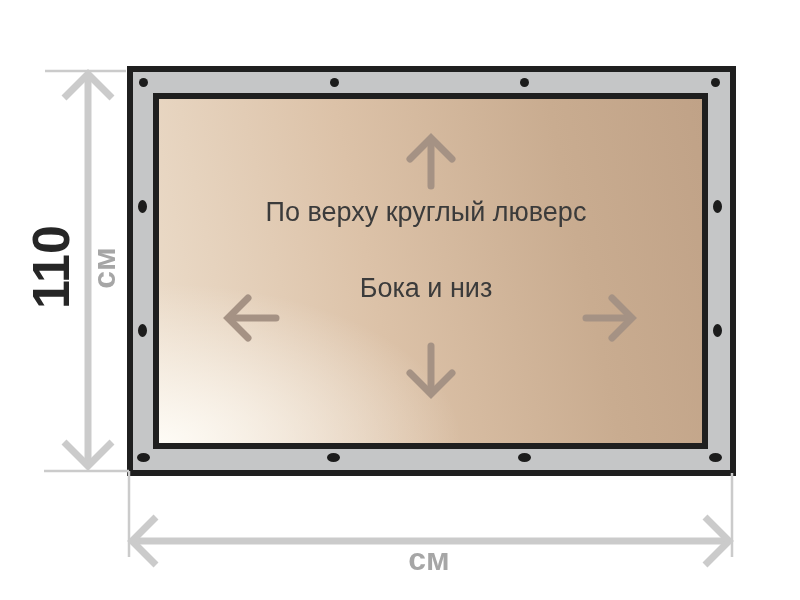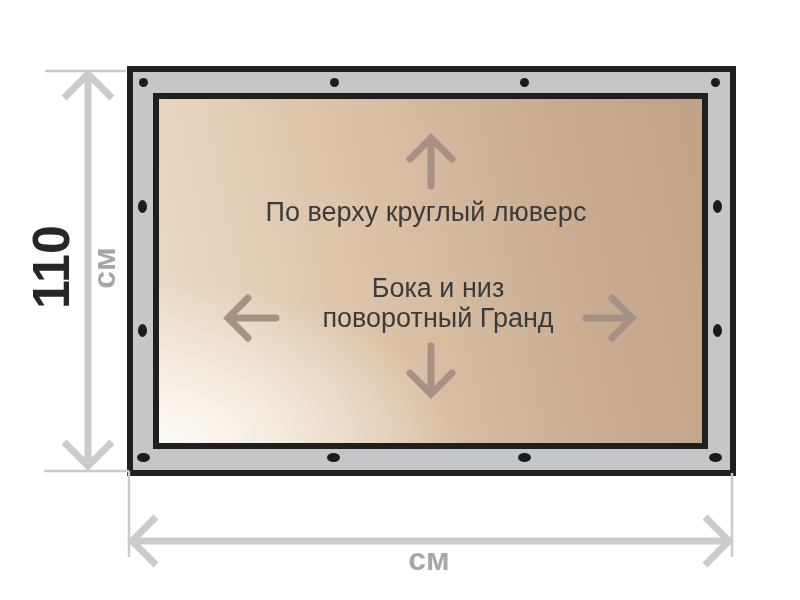--- a/index.html
+++ b/index.html
@@ -22,21 +22,21 @@
   }
   .grommet{position:absolute;background:#1c1c1c;border-radius:50%;}
   .gr-c{width:9px;height:9px;}
   .gr-h{width:13px;height:9px;}
   .gr-v{width:9px;height:13px;}
 
   .face-note{
     position:absolute;left:153px;width:546px;text-align:center;
     color:#3b3b3b;font-size:27px;line-height:31px;
   }
-  .face-note.two-line{line-height:30px;margin-left:12px;}
+  .face-note.two-line{line-height:30px;}
 
   .dim-value{
     position:absolute;width:200px;text-align:center;
     color:#262626;font-size:52px;line-height:56px;font-weight:bold;
   }
   .dim-unit{
     position:absolute;width:120px;text-align:center;
     color:#a6a6a6;font-size:32px;line-height:36px;font-weight:bold;
   }
   .rot{transform:rotate(-90deg);transform-origin:center center;}
@@ -64,21 +64,20 @@
 
   <div class="grommet gr-v" style="left:138px;top:200px;"></div>
   <div class="grommet gr-v" style="left:138px;top:324px;"></div>
 
   <div class="grommet gr-v" style="left:713px;top:200px;"></div>
   <div class="grommet gr-v" style="left:713px;top:324px;"></div>
 
   <div class="face-note" style="top:197px;">По верху круглый люверс</div>
   <div class="face-note two-line" style="top:273px;">
     <div>Бока и низ</div>
-    <div>поворотный Гранд</div>
   </div>
 
   <svg class="overlay" viewBox="0 0 800 600">
 
     <g stroke="#cbcbcb" stroke-width="2.5">
       <line x1="45" y1="71" x2="126" y2="71"></line>
       <line x1="44" y1="471" x2="129" y2="471"></line>
       <line x1="129" y1="471" x2="129" y2="557"></line>
       <line x1="732" y1="473" x2="732" y2="557"></line>
     </g>

